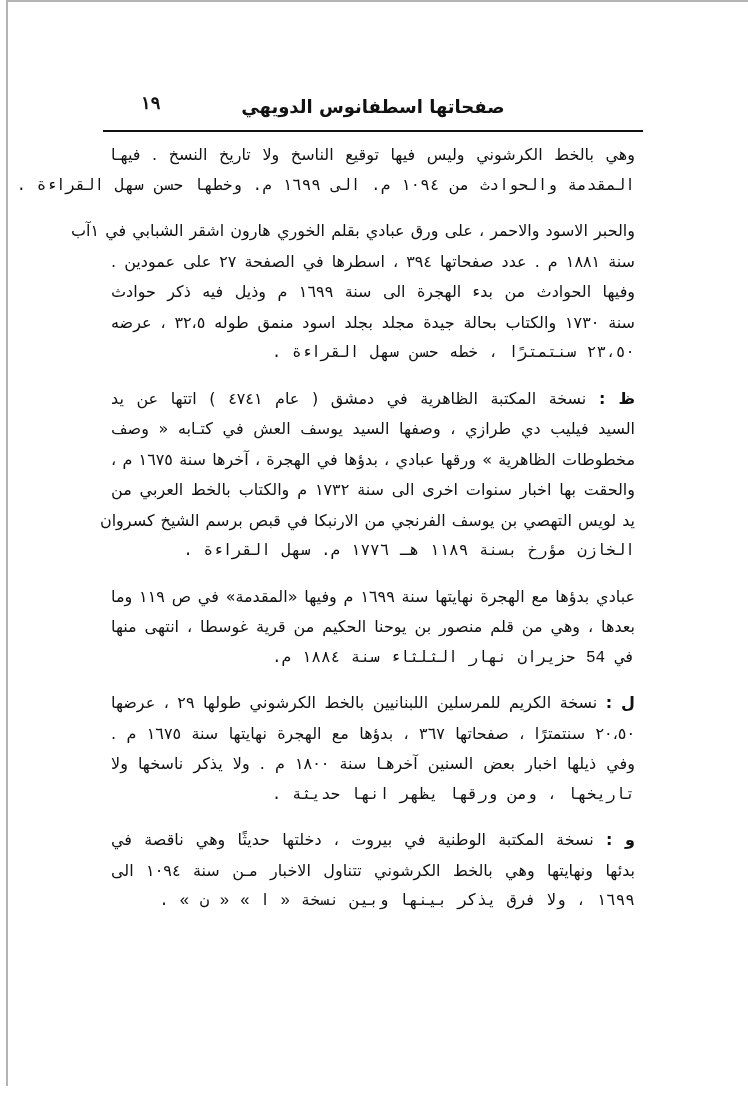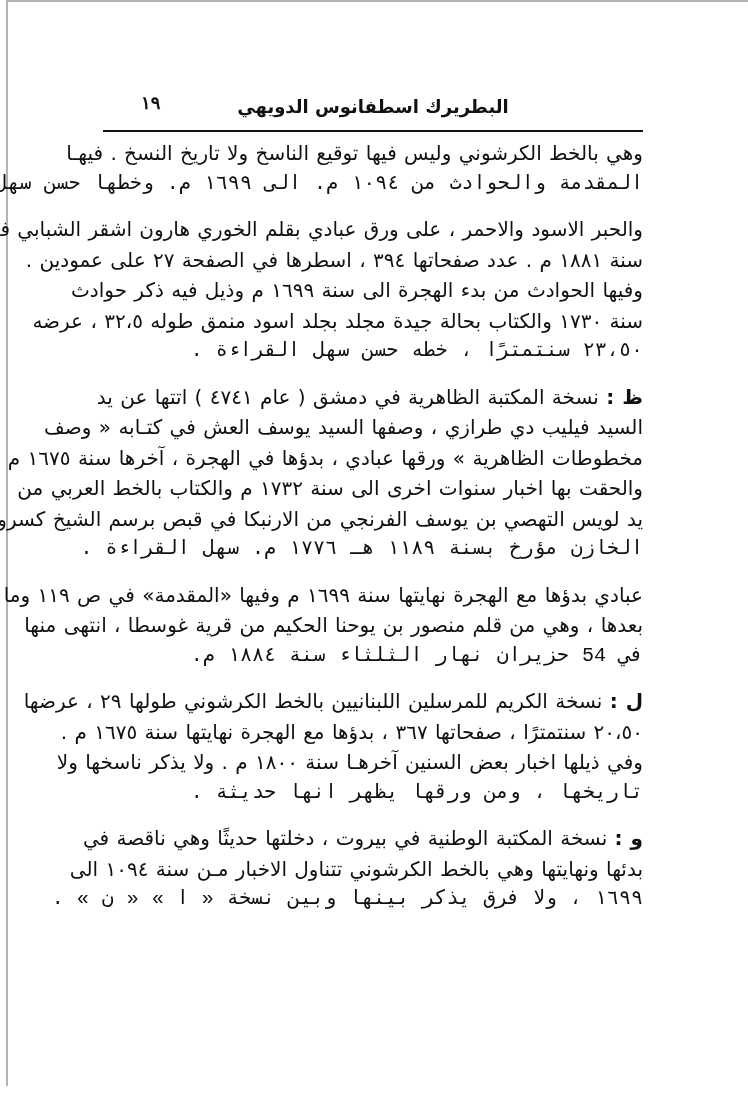--- a/index.html
+++ b/index.html
@@ -56,25 +56,25 @@
       font-weight: bold;
       direction: rtl;
     }
     .head-rule {
       height: 0;
       border-top: 2.5px solid #111111;
       margin: 0 0 6px 0;
     }
     .para {
       font-family: "DejaVu Sans", sans-serif;
-      font-size: 20px;
+      font-size: 16px;
       line-height: 30.5px;
       text-align: justify;
       text-align-last: right;
-      margin: 0;
+      margin: 8px;
       word-spacing: 1px;
     }
     .para + .para {
       margin-top: 15px;
     }
     .para .line {
       display: block;
       text-align: justify;
       text-align-last: justify;
       white-space: nowrap;
@@ -87,21 +87,21 @@
       font-weight: bold;
     }
   </style>
 </head>
 <body>
 
 <div class="scan-frame"></div>
 
 <div class="page">
   <div class="running-head">
-    <div class="running-title">البطريرك اسطفانوس الدويهي</div>
+    <div class="running-title">صفحاتها اسطفانوس الدويهي</div>
     <div class="page-number">١٩</div>
   </div>
   <div class="head-rule"></div>
 
   <p class="para">
     <span class="line">وهي بالخط الكرشوني وليس فيها توقيع الناسخ ولا تاريخ النسخ . فيهـا</span>
     <span class="line last">المقدمة والحوادث من ١٠٩٤ م. الى ١٦٩٩ م. وخطها حسن سهل القراءة .</span>
   </p>
 
   <p class="para">

